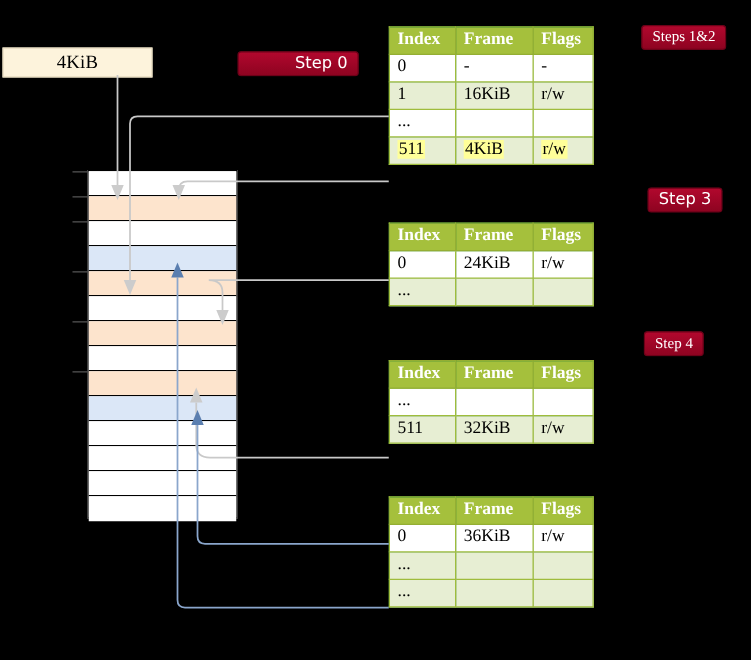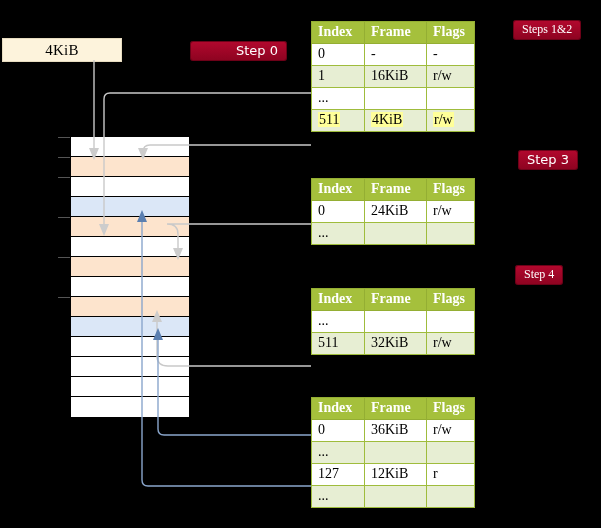--- a/index.html
+++ b/index.html
@@ -210,25 +210,20 @@
           <tr>
             <td class="c-index">0</td>
             <td class="c-frame">36KiB</td>
             <td class="c-flags">r/w</td>
           </tr>
           <tr class="alt">
             <td class="c-index">...</td>
             <td class="c-frame"></td>
             <td class="c-flags"></td>
           </tr>
-          <tr>
-            <td class="c-index">127</td>
-            <td class="c-frame">12KiB</td>
-            <td class="c-flags">r</td>
-          </tr>
           <tr class="alt">
             <td class="c-index">...</td>
             <td class="c-frame"></td>
             <td class="c-flags"></td>
           </tr>
         </tbody>
       </table>
     </div>
 
   <div class="badge" id="badge-step0">Step 0</div>

